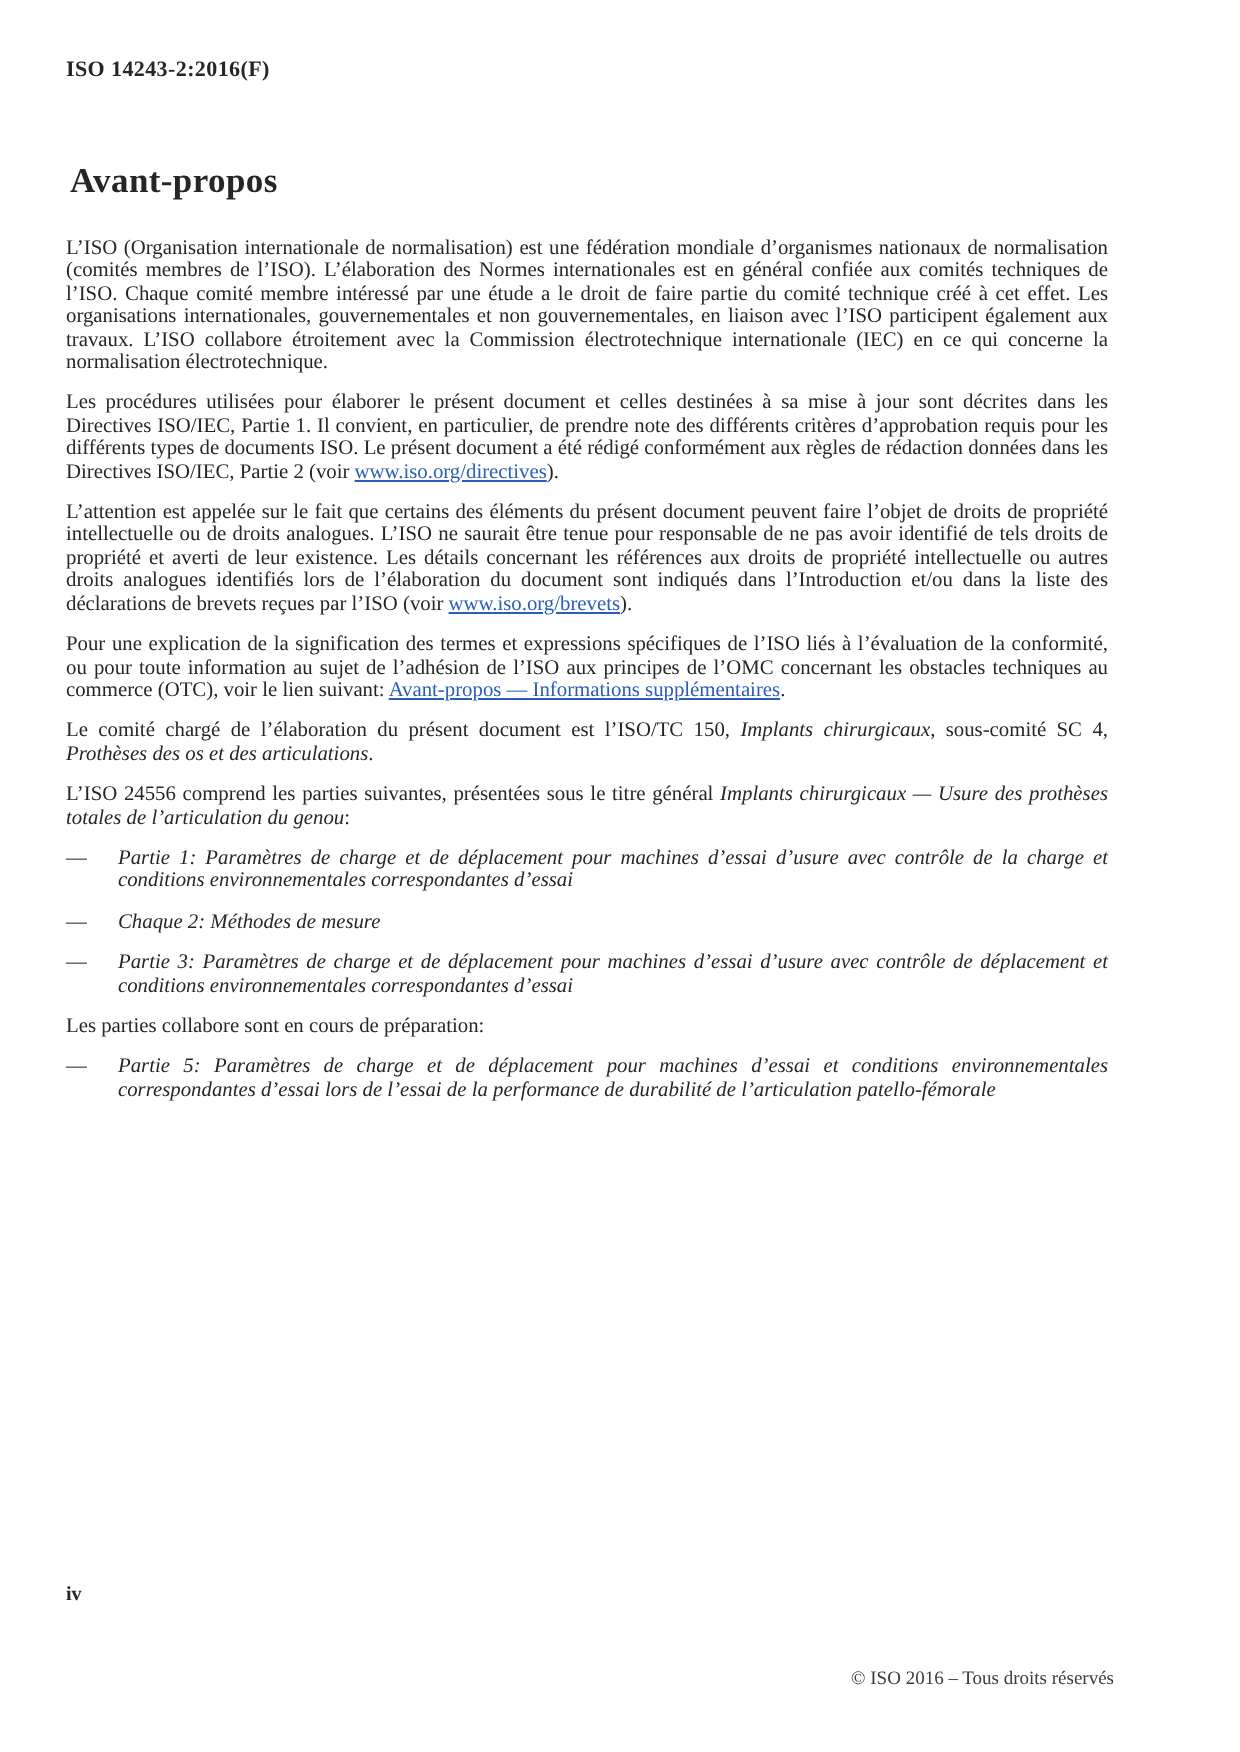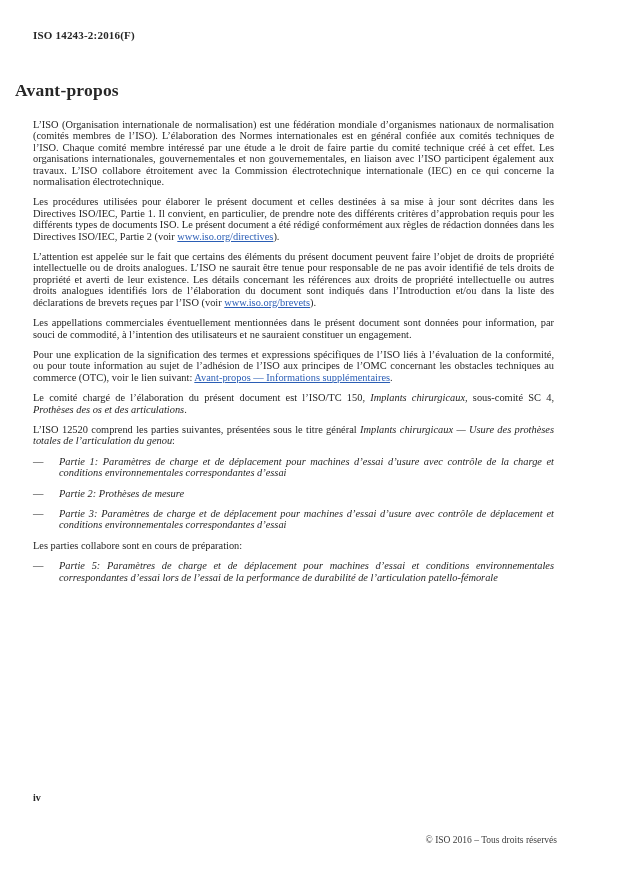--- a/index.html
+++ b/index.html
@@ -19,21 +19,21 @@
   .doc-ref {
     position: absolute;
     left: 33px;
     top: 29px;
     font-size: 11px;
     font-weight: bold;
     letter-spacing: 0.2px;
   }
   .doc-title {
     position: absolute;
-    left: 15px;
+    left: 35px;
     top: 80px;
     font-size: 17.5px;
     font-weight: bold;
     letter-spacing: 0.2px;
   }
   .doc-body {
     position: absolute;
     left: 33px;
     top: 119px;
     width: 521px;
@@ -79,26 +79,25 @@
 
 <div class="page" style="color: rgb(38, 38, 38);">
   <div class="doc-ref">ISO 14243-2:2016(F)</div>
 
   <h1 class="doc-title" style="margin:0; font-size:17.5px;">Avant-propos</h1>
 
   <div class="doc-body">
       <div class="block para"><span>L’ISO (Organisation internationale de normalisation) est une fédération mondiale d’organismes nationaux de normalisation (comités membres de l’ISO). L’élaboration des Normes internationales est en général confiée aux comités techniques de l’ISO. Chaque comité membre intéressé par une étude a le droit de faire partie du comité technique créé à cet effet. Les organisations internationales, gouvernementales et non gouvernementales, en liaison avec l’ISO participent également aux travaux. L’ISO collabore étroitement avec la Commission électrotechnique internationale (IEC) en ce qui concerne la normalisation électrotechnique.</span></div>
       <div class="block para"><span>Les procédures utilisées pour élaborer le présent document et celles destinées à sa mise à jour sont décrites dans les Directives ISO/IEC, Partie 1. Il convient, en particulier, de prendre note des différents critères d’approbation requis pour les différents types de documents ISO. Le présent document a été rédigé conformément aux règles de rédaction données dans les Directives ISO/IEC, Partie 2 (voir </span><a class="link" href="#">www.iso.org/directives</a><span>).</span></div>
       <div class="block para"><span>L’attention est appelée sur le fait que certains des éléments du présent document peuvent faire l’objet de droits de propriété intellectuelle ou de droits analogues. L’ISO ne saurait être tenue pour responsable de ne pas avoir identifié de tels droits de propriété et averti de leur existence. Les détails concernant les références aux droits de propriété intellectuelle ou autres droits analogues identifiés lors de l’élaboration du document sont indiqués dans l’Introduction et/ou dans la liste des déclarations de brevets reçues par l’ISO (voir </span><a class="link" href="#">www.iso.org/brevets</a><span>).</span></div>
-      <div class="block para"><span>Les appellations commerciales éventuellement mentionnées dans le présent document sont données pour information, par souci de commodité, à l’intention des utilisateurs et ne sauraient constituer un engagement.</span></div>
       <div class="block para"><span>Pour une explication de la signification des termes et expressions spécifiques de l’ISO liés à l’évaluation de la conformité, ou pour toute information au sujet de l’adhésion de l’ISO aux principes de l’OMC concernant les obstacles techniques au commerce (OTC), voir le lien suivant: </span><a class="link" href="#">Avant-propos — Informations supplémentaires</a><span>.</span></div>
       <div class="block para"><span>Le comité chargé de l’élaboration du présent document est l’ISO/TC 150, </span><span class="italic">Implants chirurgicaux</span><span>, sous-comité SC 4, </span><span class="italic">Prothèses des os et des articulations</span><span>.</span></div>
-      <div class="block para"><span>L’ISO 12520 comprend les parties suivantes, présentées sous le titre général </span><span class="italic">Implants chirurgicaux — Usure des prothèses totales de l’articulation du genou</span><span>:</span></div>
+      <div class="block para"><span>L’ISO 24556 comprend les parties suivantes, présentées sous le titre général </span><span class="italic">Implants chirurgicaux — Usure des prothèses totales de l’articulation du genou</span><span>:</span></div>
       <div class="block list-item"><span class="dash">—</span><span class="italic">Partie 1: Paramètres de charge et de déplacement pour machines d’essai d’usure avec contrôle de la charge et conditions environnementales correspondantes d’essai</span></div>
-      <div class="block list-item"><span class="dash">—</span><span class="italic">Partie 2: Prothèses de mesure</span></div>
+      <div class="block list-item"><span class="dash">—</span><span class="italic">Chaque 2: Méthodes de mesure</span></div>
       <div class="block list-item"><span class="dash">—</span><span class="italic">Partie 3: Paramètres de charge et de déplacement pour machines d’essai d’usure avec contrôle de déplacement et conditions environnementales correspondantes d’essai</span></div>
       <div class="block para"><span>Les parties collabore sont en cours de préparation:</span></div>
       <div class="block list-item"><span class="dash">—</span><span class="italic">Partie 5: Paramètres de charge et de déplacement pour machines d’essai et conditions environnementales correspondantes d’essai lors de l’essai de la performance de durabilité de l’articulation patello-fémorale</span></div>
     </div>
 
   <div class="footer-left">iv</div>
 
   <div class="footer-right">© ISO 2016 – Tous droits réservés</div>
 </div>
 

